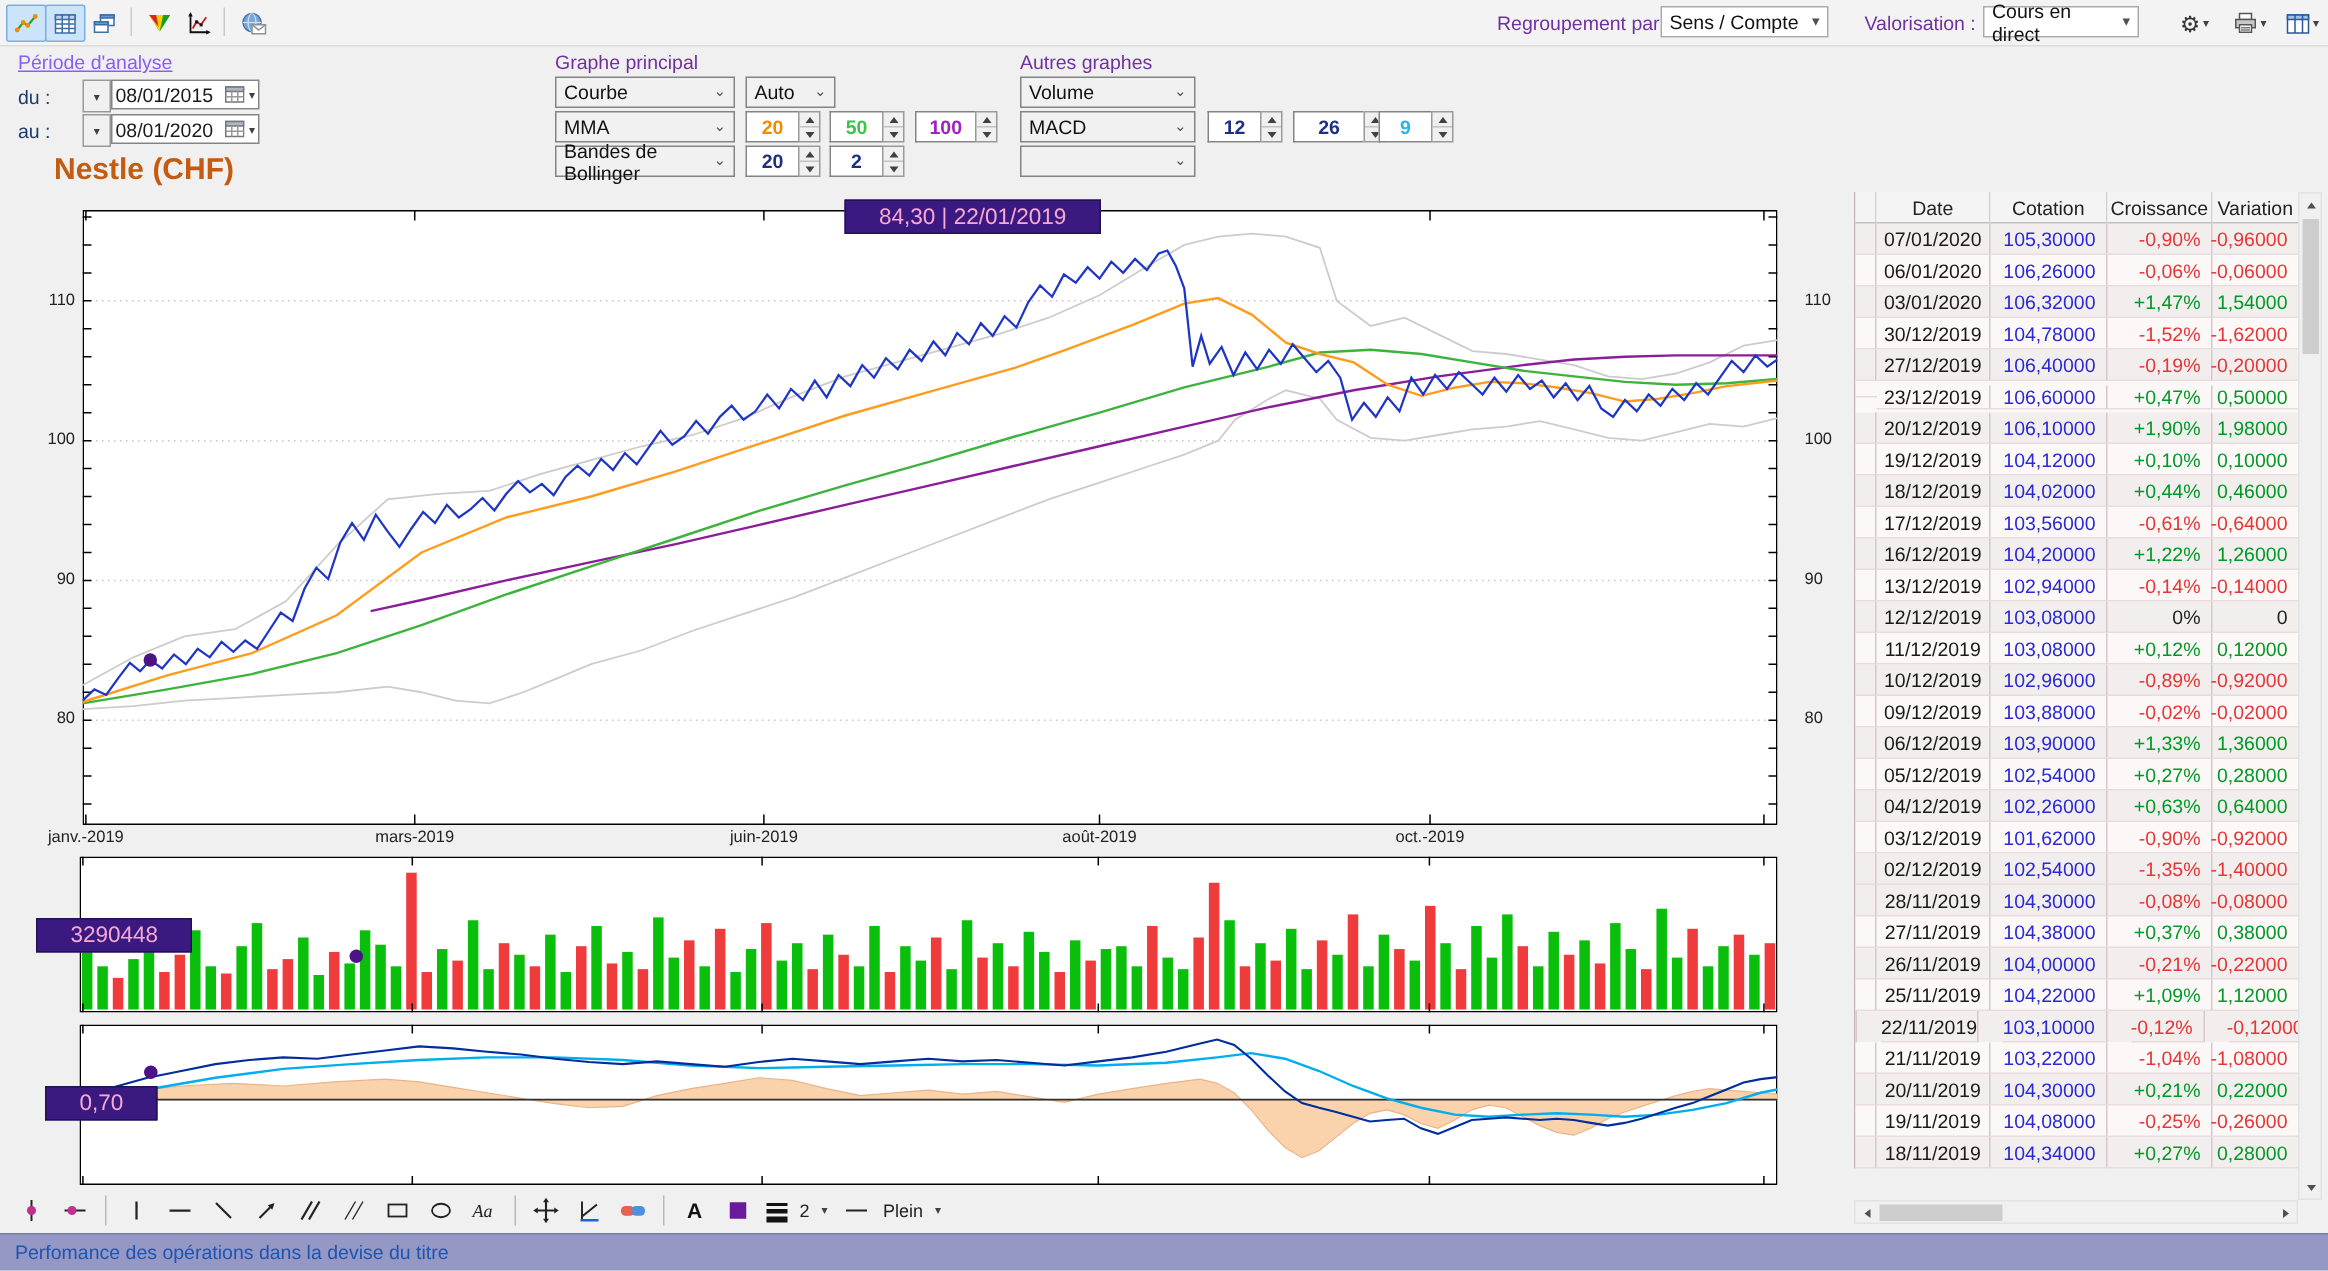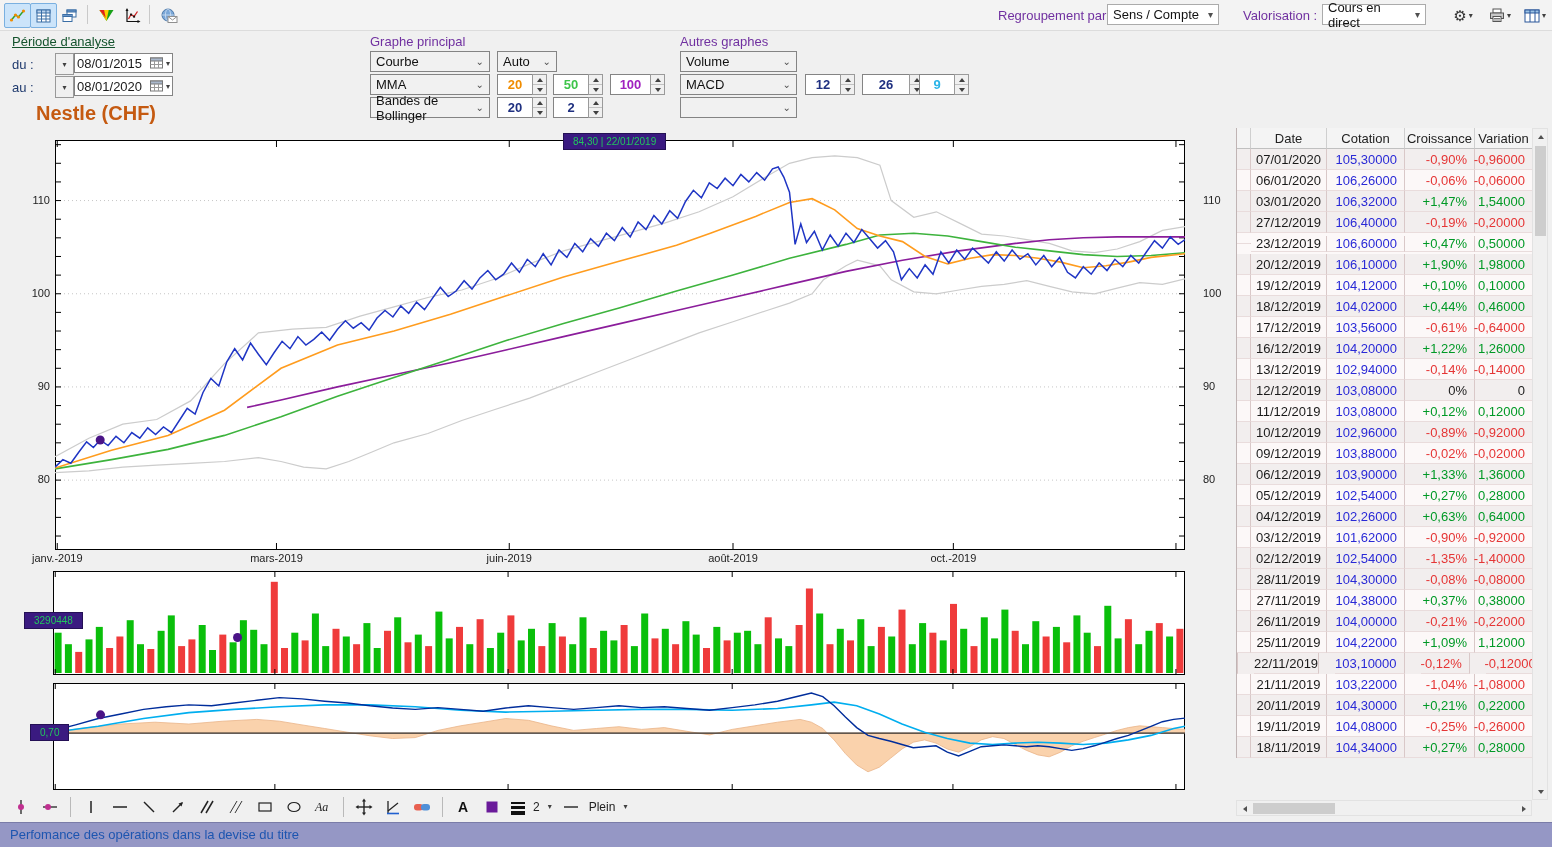--- a/index.html
+++ b/index.html
@@ -17,29 +17,29 @@
   .combo.white{background:#fff;border-color:#ababab}
   .spin{position:absolute;height:21px;display:flex;box-sizing:border-box}
   .spin-val{flex:1;background:#fff;border:1px solid #848484;border-right:none;display:flex;align-items:center;justify-content:center;font-size:13px;font-weight:bold}
   .spin-btns{width:15px;display:flex;flex-direction:column;border:1px solid #9a9a9a;box-sizing:border-box;background:#f0f0f0}
   .sb{flex:1;display:flex;align-items:center;justify-content:center;cursor:pointer}
   .sb + .sb{border-top:1px solid #c2c2c2}
   .tri-up{width:0;height:0;border-left:3px solid transparent;border-right:3px solid transparent;border-bottom:4px solid #404040}
   .tri-down{width:0;height:0;border-left:3px solid transparent;border-right:3px solid transparent;border-top:4px solid #404040}
   .c-orange{color:#f08c00}.c-green{color:#3ec44a}.c-purple{color:#a020c0}.c-navy{color:#1f3080}.c-cyan{color:#2ab4e8}
   
-  #period-title{position:absolute;left:12px;top:34px;color:#14532d;font-size:13px;text-decoration:underline}
+  #period-title{position:absolute;left:12px;top:34px;color:#8b5cf6;font-size:13px;text-decoration:underline}
   .fld-label{position:absolute;font-size:13px;color:#1f3a6e}
   .mini-combo{position:absolute;width:17px;height:20px;background:#f0f0f0;border:1px solid #999;display:flex;align-items:center;justify-content:center;cursor:pointer}
   .date-field{position:absolute;width:99px;height:20px;background:#fff;border:1px solid #848484;display:flex;align-items:center;box-sizing:border-box;padding:0 2px;cursor:text}
   .date-field .dval{flex:1;font-size:13px}
   #instrument-title{position:absolute;left:36px;top:102px;font-size:20px;font-weight:bold;color:#c55a11}
   .grp-title{position:absolute;color:#7030a0;font-size:13px}
   
-  .chart-badge{position:absolute;background:#3a1a80;color:#22c55e;font-size:10px;padding:2px 9px;border:1px solid #241055;z-index:5;white-space:nowrap}
+  .chart-badge{position:absolute;background:#3a1a80;color:#f9a8d4;font-size:15px;padding:2px 22px;border:1px solid #241055;z-index:5;white-space:nowrap}
   
   #draw-toolbar{position:absolute;left:8px;top:793px;height:27px;display:flex;align-items:center;gap:3px}
   .dt-item{width:26px;height:24px;display:flex;align-items:center;justify-content:center;cursor:pointer}
   .dt-sep{width:1px;height:20px;background:#b9b9b9;margin:0 4px}
   .dt-label{font-size:12px;color:#222;margin:0 2px}
   .dt-dd{font-size:8px;color:#404040;margin:0 3px}
   
   #status-bar{position:absolute;left:0;top:822px;width:1552px;height:25px;background:#9597c5;border-top:1px solid #7a7ca8}
   #status-text{position:absolute;left:10px;top:4px;font-size:13px;color:#1d55b0}
   
@@ -679,20 +679,27 @@
           <div class="tbl-cell w-croi cell-num neg">-0,06%</div>
           <div class="tbl-cell w-var cell-num neg">-0,06000</div>
         </div>
         <div class="tbl-row" style="background: rgb(242, 238, 238);">
           <div class="tbl-cell w-sel"></div>
           <div class="tbl-cell w-date cell-date">03/01/2020</div>
           <div class="tbl-cell w-cot cell-num cot">106,32000</div>
           <div class="tbl-cell w-croi cell-num pos">+1,47%</div>
           <div class="tbl-cell w-var cell-num pos">1,54000</div>
         </div>
+        <div class="tbl-row" style="background: rgb(252, 248, 248);">
+          <div class="tbl-cell w-sel"></div>
+          <div class="tbl-cell w-date cell-date">30/12/2019</div>
+          <div class="tbl-cell w-cot cell-num cot">104,78000</div>
+          <div class="tbl-cell w-croi cell-num neg">-1,52%</div>
+          <div class="tbl-cell w-var cell-num neg">-1,62000</div>
+        </div>
         <div class="tbl-row" style="background: rgb(242, 238, 238);">
           <div class="tbl-cell w-sel"></div>
           <div class="tbl-cell w-date cell-date">27/12/2019</div>
           <div class="tbl-cell w-cot cell-num cot">106,40000</div>
           <div class="tbl-cell w-croi cell-num neg">-0,19%</div>
           <div class="tbl-cell w-var cell-num neg">-0,20000</div>
         </div>
         <div class="tbl-row" style="background: rgb(252, 248, 248); align-items: center;">
           <div class="tbl-cell w-sel"></div>
           <div class="tbl-cell w-date cell-date">23/12/2019</div>

